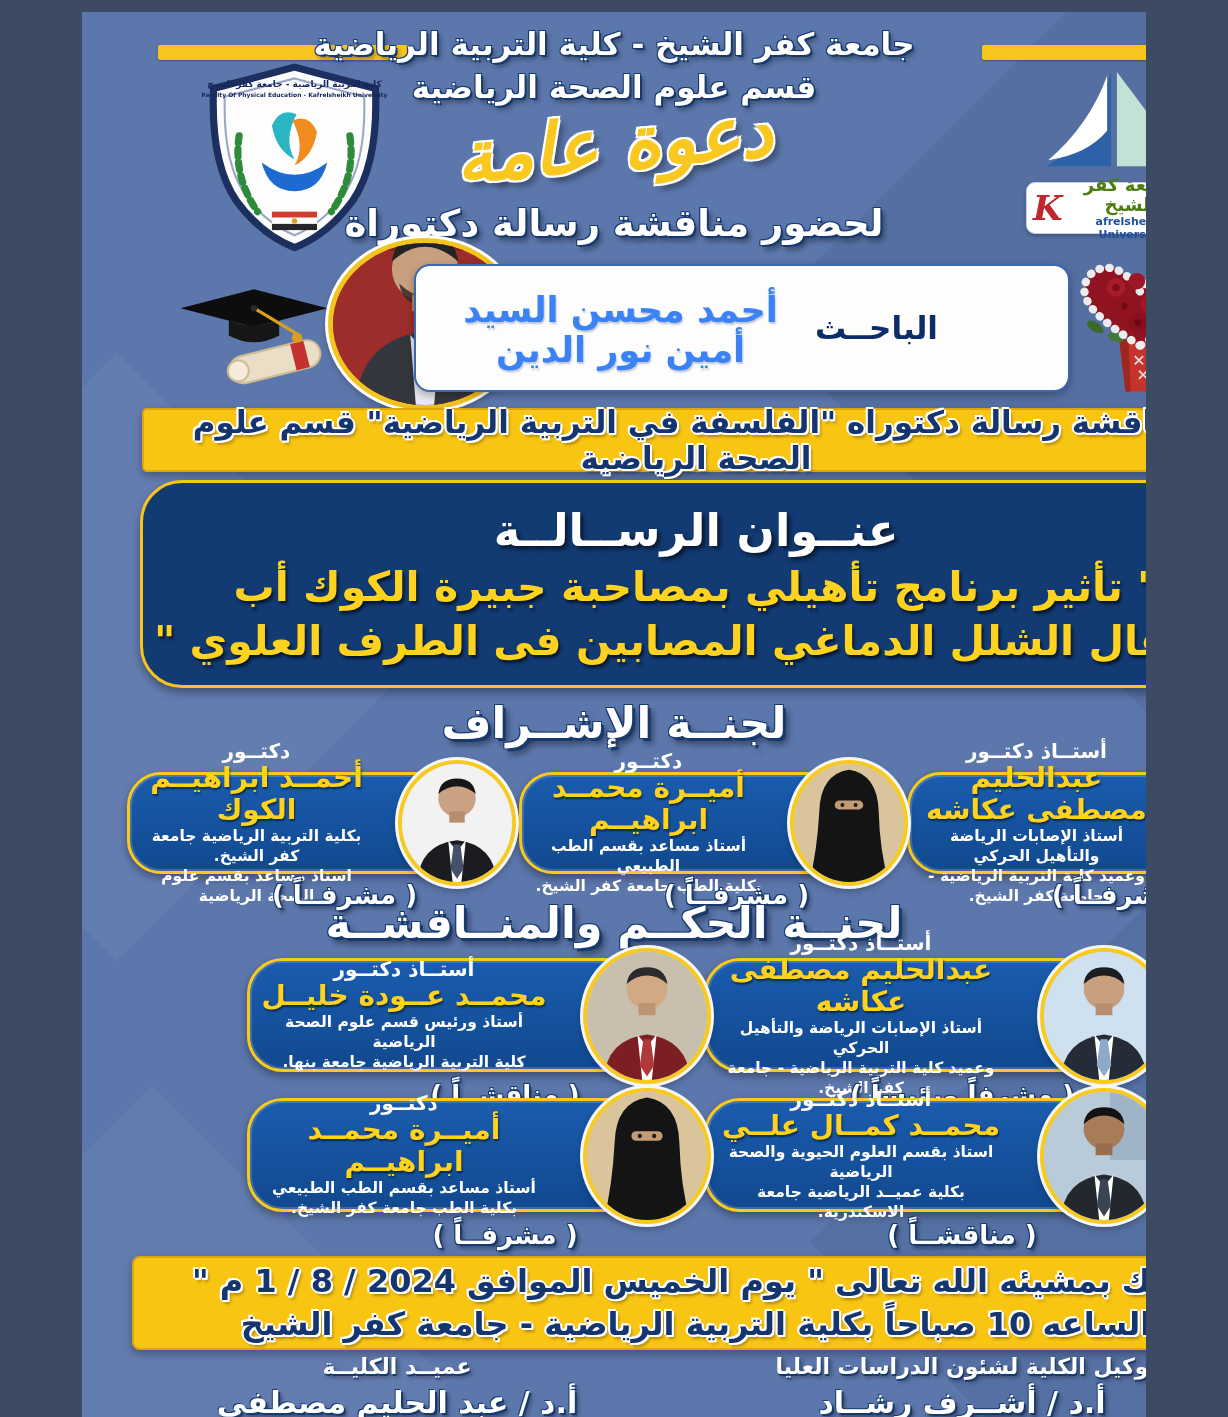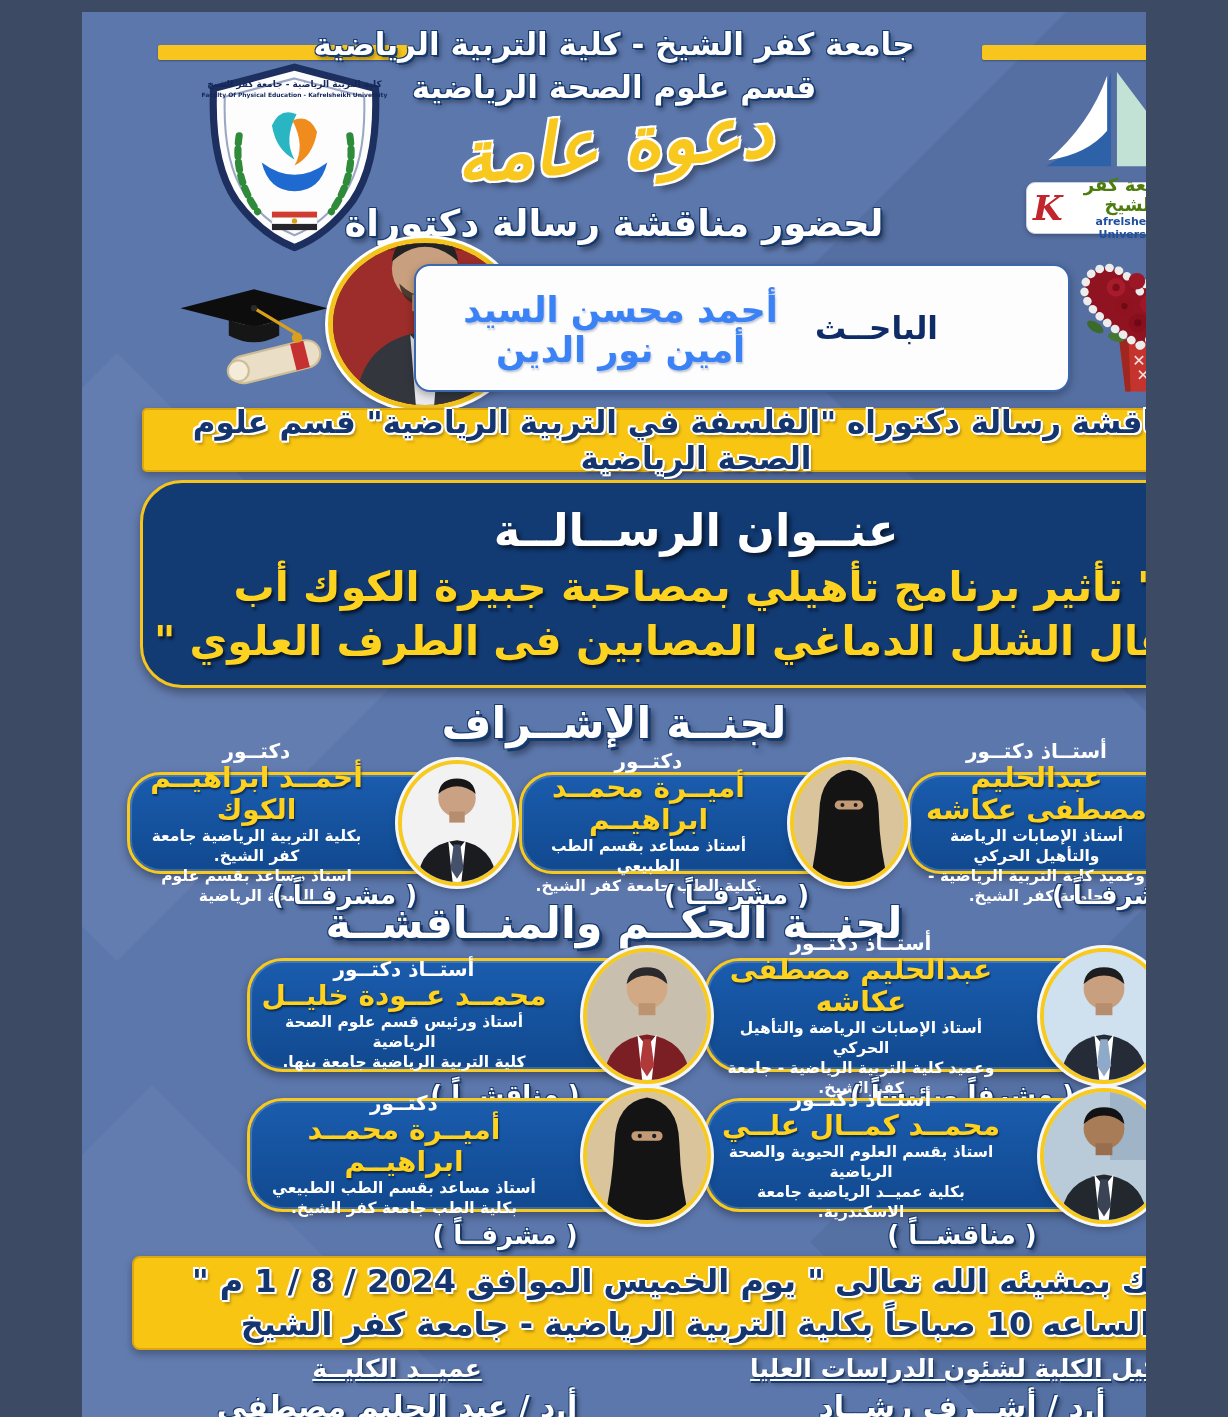--- a/index.html
+++ b/index.html
@@ -93,21 +93,21 @@
   .com .role{top:122px;width:400px;}
   .com1{top:946px;left:622px;width:458px;height:152px;}
   .com2{top:946px;left:165px;width:458px;height:152px;}
   .com3{top:1086px;left:622px;width:458px;height:152px;}
   .com4{top:1086px;left:165px;width:458px;height:152px;}
 
   .schedule{top:1244px;left:50px;width:1128px;height:94px;border-radius:8px;}
   .schedule .banner-text{font-size:32px;line-height:1.35;}
 
   .foot{position:absolute;text-align:center;color:#fff;}
-  .foot .ftitle{font-size:25px;text-shadow:1px 2px 0 #173a6e,3px 3px 4px rgba(0,0,0,.4);text-decoration:underline;}
+  .foot .ftitle{font-size:22px;text-shadow:1px 2px 0 #173a6e,3px 3px 4px rgba(0,0,0,.4);}
   .foot .fname{font-size:30px;margin-top:6px;text-shadow:2px 2px 0 #173a6e,-1px -1px 0 #173a6e,3px 4px 4px rgba(0,0,0,.45);}
   .foot-right{top:1342px;left:660px;width:440px;}
   .foot-left{top:1342px;left:95px;width:440px;}
 </style>
 </head>
 <body>
 
 <div class="poster">
   <div class="diag diag1"></div>
   <div class="diag diag2"></div>

